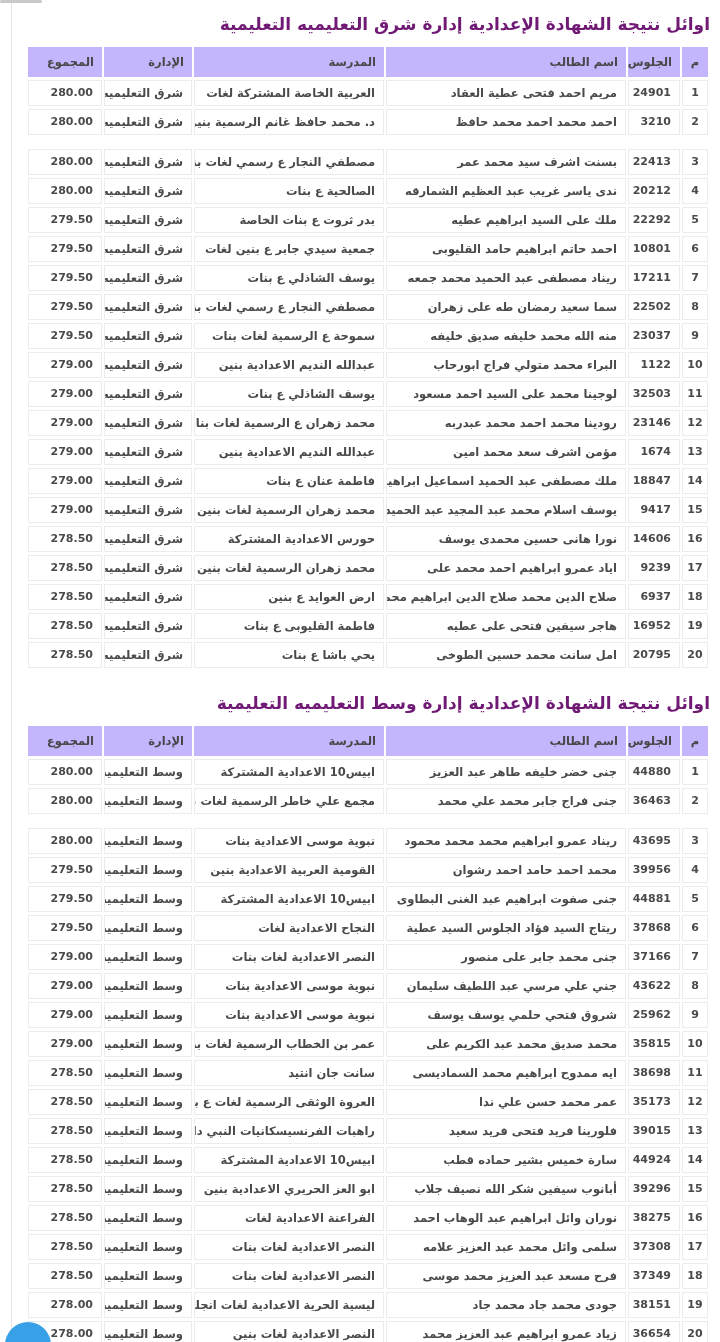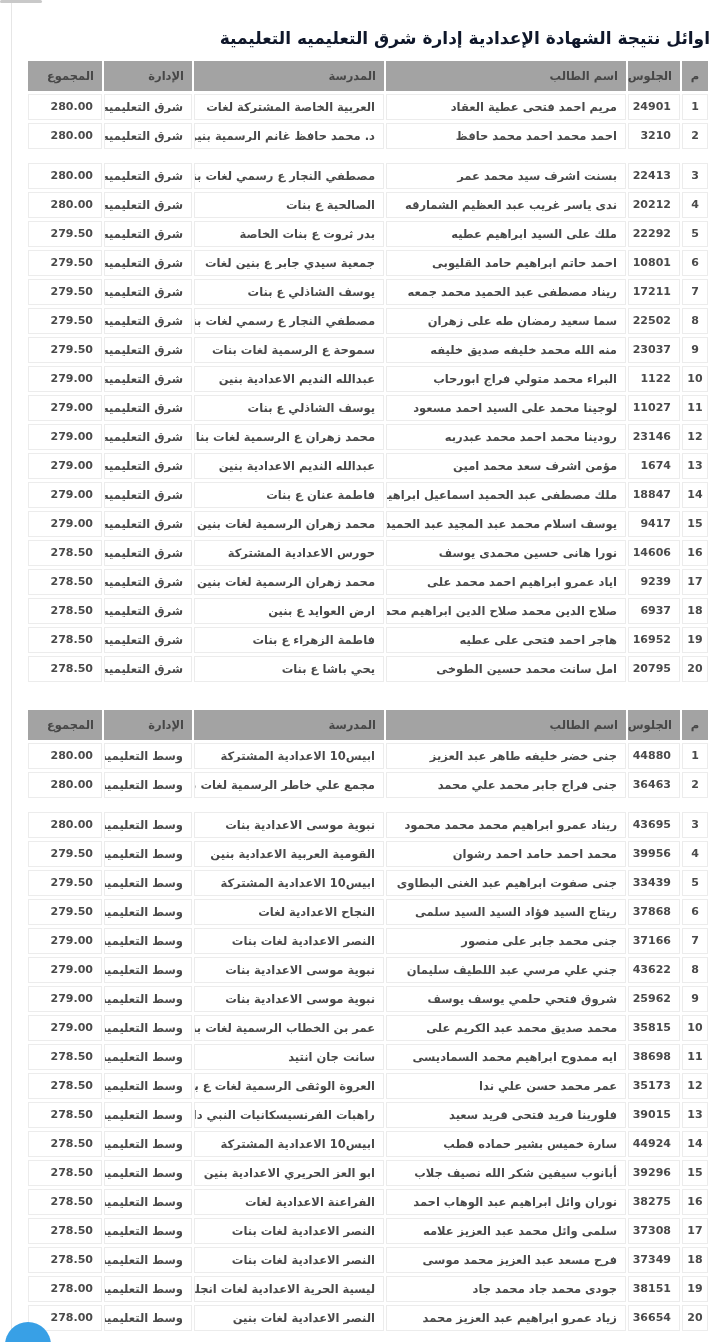--- a/index.html
+++ b/index.html
@@ -21,40 +21,40 @@
     width: 42px; height: 3px;
     background: #c9c9c9; border-radius: 3px;
   }
   .content {
     margin: 0 10px 0 26px;
     padding-top: 12px;
   }
   h2.section-title {
     font-size: 17px;
     font-weight: bold;
-    color: #0f172a;
+    color: #701a75;
     text-align: right;
-    margin: 16px 0 10px 0;
+    margin: 2px 0 10px 0;
     letter-spacing: 0;
   }
   .section + .section { margin-top: 22px; }
   table.results {
     width: 100%;
     table-layout: fixed;
     border-collapse: separate;
     border-spacing: 2px 3px;
   }
   col.c-rank   { width: 26px; }
   col.c-seat   { width: 52px; }
   col.c-name   { width: 240px; }
   col.c-school { width: 190px; }
   col.c-admin  { width: 88px; }
   col.c-total  { width: 74px; }
   th {
-    background: #a3a3a3;
+    background: #c4b5fd;
     color: #474747;
     font-size: 11.5px;
     font-weight: bold;
     text-align: right;
     padding: 8px 8px;
     white-space: nowrap;
     overflow: hidden;
   }
   th.center { text-align: center; padding-right: 2px; padding-left: 2px; }
   td {
@@ -203,21 +203,21 @@
     <td class="center num">10</td>
     <td class="num">1122</td>
     <td>البراء محمد متولي فراج ابورحاب</td>
     <td>عبدالله النديم الاعدادية بنين</td>
     <td>شرق التعليميه</td>
     <td class="num">279.00</td>
   </tr>
 
   <tr>
     <td class="center num">11</td>
-    <td class="num">11027</td>
+    <td class="num">32503</td>
     <td>لوجينا محمد على السيد احمد مسعود</td>
     <td>يوسف الشاذلي ع بنات</td>
     <td>شرق التعليميه</td>
     <td class="num">279.00</td>
   </tr>
 
   <tr>
     <td class="center num">12</td>
     <td class="num">23146</td>
     <td>رودينا محمد احمد محمد عبدربه</td>
@@ -276,39 +276,40 @@
     <td class="num">6937</td>
     <td>صلاح الدين محمد صلاح الدين ابراهيم محمد</td>
     <td>ارض العوايد ع بنين</td>
     <td>شرق التعليميه</td>
     <td class="num">278.50</td>
   </tr>
 
   <tr>
     <td class="center num">19</td>
     <td class="num">16952</td>
-    <td>هاجر احمد فتحى على عطيه</td>
-    <td>فاطمة الزهراء ع بنات</td>
+    <td>هاجر سيفين فتحى على عطيه</td>
+    <td>فاطمة القليوبى ع بنات</td>
     <td>شرق التعليميه</td>
     <td class="num">278.50</td>
   </tr>
 
   <tr>
     <td class="center num">20</td>
     <td class="num">20795</td>
     <td>امل سانت محمد حسين الطوخى</td>
     <td>يحي باشا ع بنات</td>
     <td>شرق التعليميه</td>
     <td class="num">278.50</td>
   </tr>
 </tbody>
     </table>
   </div>
 
   <div class="section">
+    <h2 class="section-title">اوائل نتيجة الشهادة الإعدادية إدارة وسط التعليميه التعليمية</h2>
     <table class="results">
       <colgroup>
         <col class="c-rank">
           <col class="c-seat">
           <col class="c-name">
           <col class="c-school">
           <col class="c-admin">
           <col class="c-total">
       </colgroup>
       <thead>
@@ -355,31 +356,31 @@
     <td class="center num">4</td>
     <td class="num">39956</td>
     <td>محمد احمد حامد احمد رشوان</td>
     <td>القومية العربية الاعدادية بنين</td>
     <td>وسط التعليميه</td>
     <td class="num">279.50</td>
   </tr>
 
   <tr>
     <td class="center num">5</td>
-    <td class="num">33439</td>
+    <td class="num">44881</td>
     <td>جنى صفوت ابراهيم عبد الغنى البطاوى</td>
     <td>ابيس10 الاعدادية المشتركة</td>
     <td>وسط التعليميه</td>
     <td class="num">279.50</td>
   </tr>
 
   <tr>
     <td class="center num">6</td>
     <td class="num">37868</td>
-    <td>ريتاج السيد فؤاد السيد السيد سلمى</td>
+    <td>ريتاج السيد فؤاد الجلوس السيد عطية</td>
     <td>النجاح الاعدادية لغات</td>
     <td>وسط التعليميه</td>
     <td class="num">279.50</td>
   </tr>
 
   <tr>
     <td class="center num">7</td>
     <td class="num">37166</td>
     <td>جنى محمد جابر على منصور</td>
     <td>النصر الاعدادية لغات بنات</td>

